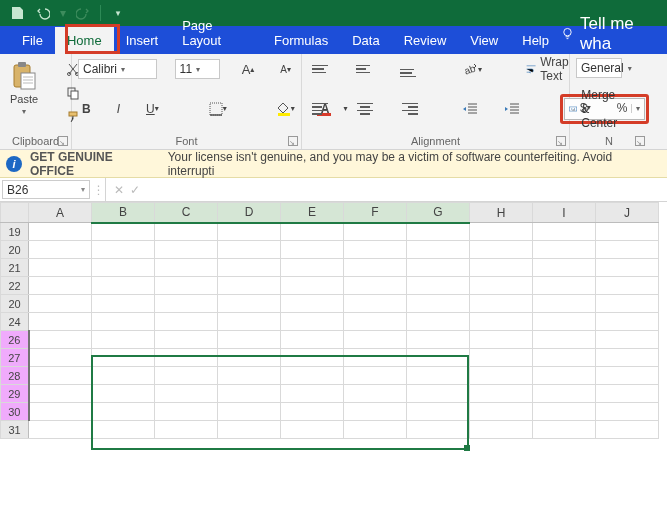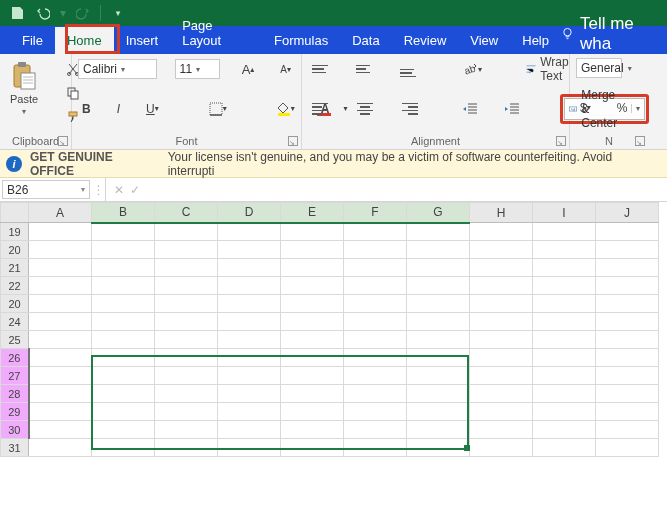--- a/index.html
+++ b/index.html
@@ -437,33 +437,20 @@
           <td></td>
           <td></td>
           <td></td>
           <td></td>
           <td></td>
           <td></td>
           <td></td>
           <td></td>
         </tr>
         <tr>
-          <th class="">25</th>
-          <td></td>
-          <td></td>
-          <td></td>
-          <td></td>
-          <td></td>
-          <td></td>
-          <td></td>
-          <td></td>
-          <td></td>
-          <td></td>
-        </tr>
-        <tr>
           <th class="sel">26</th>
           <td></td>
           <td></td>
           <td></td>
           <td></td>
           <td></td>
           <td></td>
           <td></td>
           <td></td>
           <td></td>

